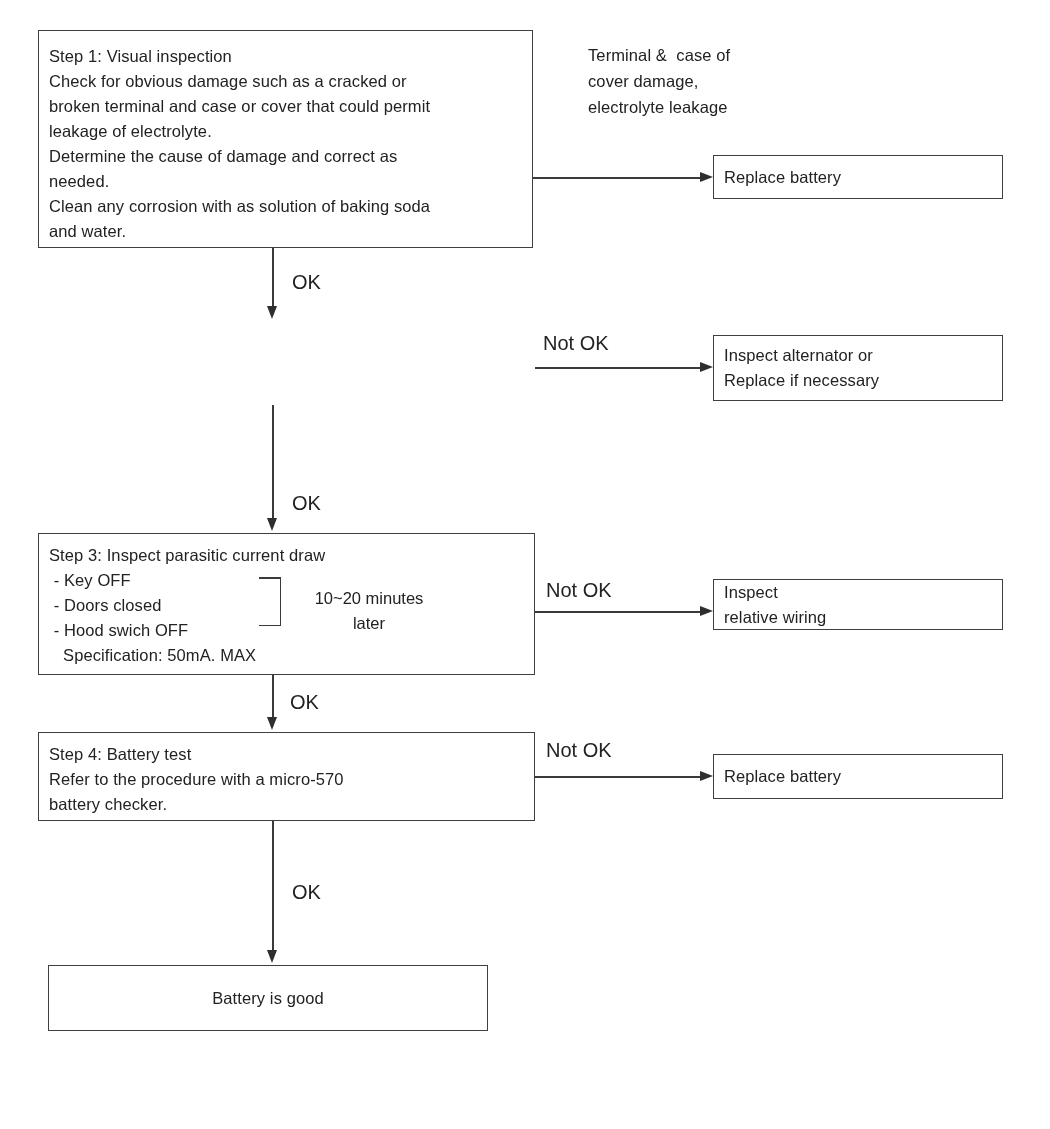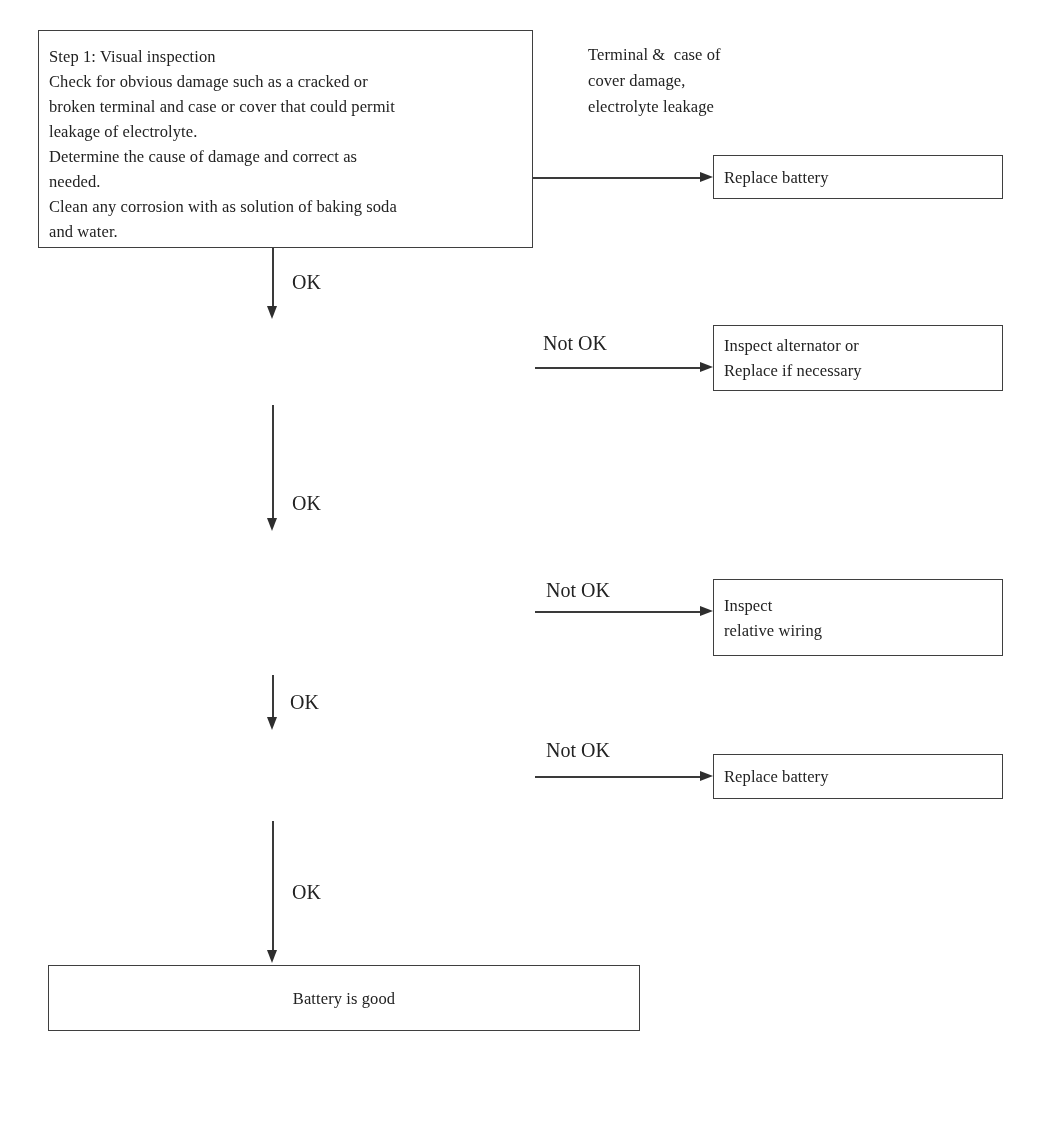--- a/index.html
+++ b/index.html
@@ -1,21 +1,21 @@
 <!DOCTYPE html>
 <html><head>
 <meta charset="utf-8">
 <style>
   html, body { margin: 0; padding: 0; background: #ffffff; }
   #canvas {
     position: relative;
     width: 1050px;
     height: 1129px;
     background: #ffffff;
-    font-family: Liberation Serif, serif;
+    font-family: Liberation Sans, sans-serif;
     color: #222222;
     overflow: hidden;
   }
   .box {
     position: absolute;
     border: 1.6px solid #3f3f3f;
     background: #ffffff;
     box-sizing: border-box;
   }
   .txt {
@@ -97,53 +97,70 @@
 
   <div class="vline" style="left:272px; top:248px; height:59px;"></div>
   <div class="ah-down" style="left:267px; top:306px;"></div>
   <div class="label" style="left:292px; top:272px;">OK</div>
 
 
   <div class="label" style="left:543px; top:333px;">Not OK</div>
   <div class="hline" style="left:535px; top:367px; width:166px;"></div>
   <div class="ah-right" style="left:700px; top:362px;"></div>
 
-  <div class="box" style="left:713px; top:325px; width:290px; height:66px;">
+  <div class="box" style="left:713px; top:335px; width:290px; height:66px;">
     <div class="txt vcenter">Inspect alternator or
 Replace if necessary</div>
   </div>
 
   <div class="vline" style="left:272px; top:405px; height:114px;"></div>
   <div class="ah-down" style="left:267px; top:518px;"></div>
   <div class="label" style="left:292px; top:493px;">OK</div>
 
+  <div class="box" style="left:38px; top:533px; width:497px; height:142px;">
+    <div class="txt" style="padding:9px 0 0 10px;">Step 3: Inspect parasitic current draw
+ - Key OFF
+ - Doors closed
+ - Hood swich OFF
+   Specification: 50mA. MAX</div>
+    <div class="hline" style="left:220px; top:43px; width:22px;"></div>
+    <div class="vline" style="left:240.5px; top:43px; height:49px;"></div>
+    <div class="hline" style="left:220px; top:90.5px; width:22px;"></div>
+    <div class="note-text" style="left:255px; top:52px; width:150px;">10~20 minutes
+later</div>
+  </div>
 
   <div class="label" style="left:546px; top:580px;">Not OK</div>
   <div class="hline" style="left:535px; top:611px; width:166px;"></div>
   <div class="ah-right" style="left:700px; top:606px;"></div>
 
-  <div class="box" style="left:713px; top:579px; width:290px; height:77px;">
+  <div class="box" style="left:713px; top:579px; width:290px; height:51px;">
     <div class="txt vcenter">Inspect
 relative wiring</div>
   </div>
 
   <div class="vline" style="left:272px; top:675px; height:43px;"></div>
   <div class="ah-down" style="left:267px; top:717px;"></div>
   <div class="label" style="left:290px; top:692px;">OK</div>
 
+  <div class="box" style="left:38px; top:732px; width:497px; height:89px;">
+    <div class="txt" style="padding:9px 0 0 10px;">Step 4: Battery test
+Refer to the procedure with a micro-570
+battery checker.</div>
+  </div>
 
   <div class="label" style="left:546px; top:740px;">Not OK</div>
   <div class="hline" style="left:535px; top:776px; width:166px;"></div>
   <div class="ah-right" style="left:700px; top:771px;"></div>
 
   <div class="box" style="left:713px; top:754px; width:290px; height:45px;">
     <div class="txt vcenter">Replace battery</div>
   </div>
 
   <div class="vline" style="left:272px; top:821px; height:129px;"></div>
   <div class="ah-down" style="left:267px; top:950px;"></div>
   <div class="label" style="left:292px; top:882px;">OK</div>
 
-  <div class="box" style="left:48px; top:965px; width:592px; height:66px;">
+  <div class="box" style="left:48px; top:965px; width:440px; height:66px;">
     <div class="txt hvcenter">Battery is good</div>
   </div>
 
 </div>
 
 </body></html>

